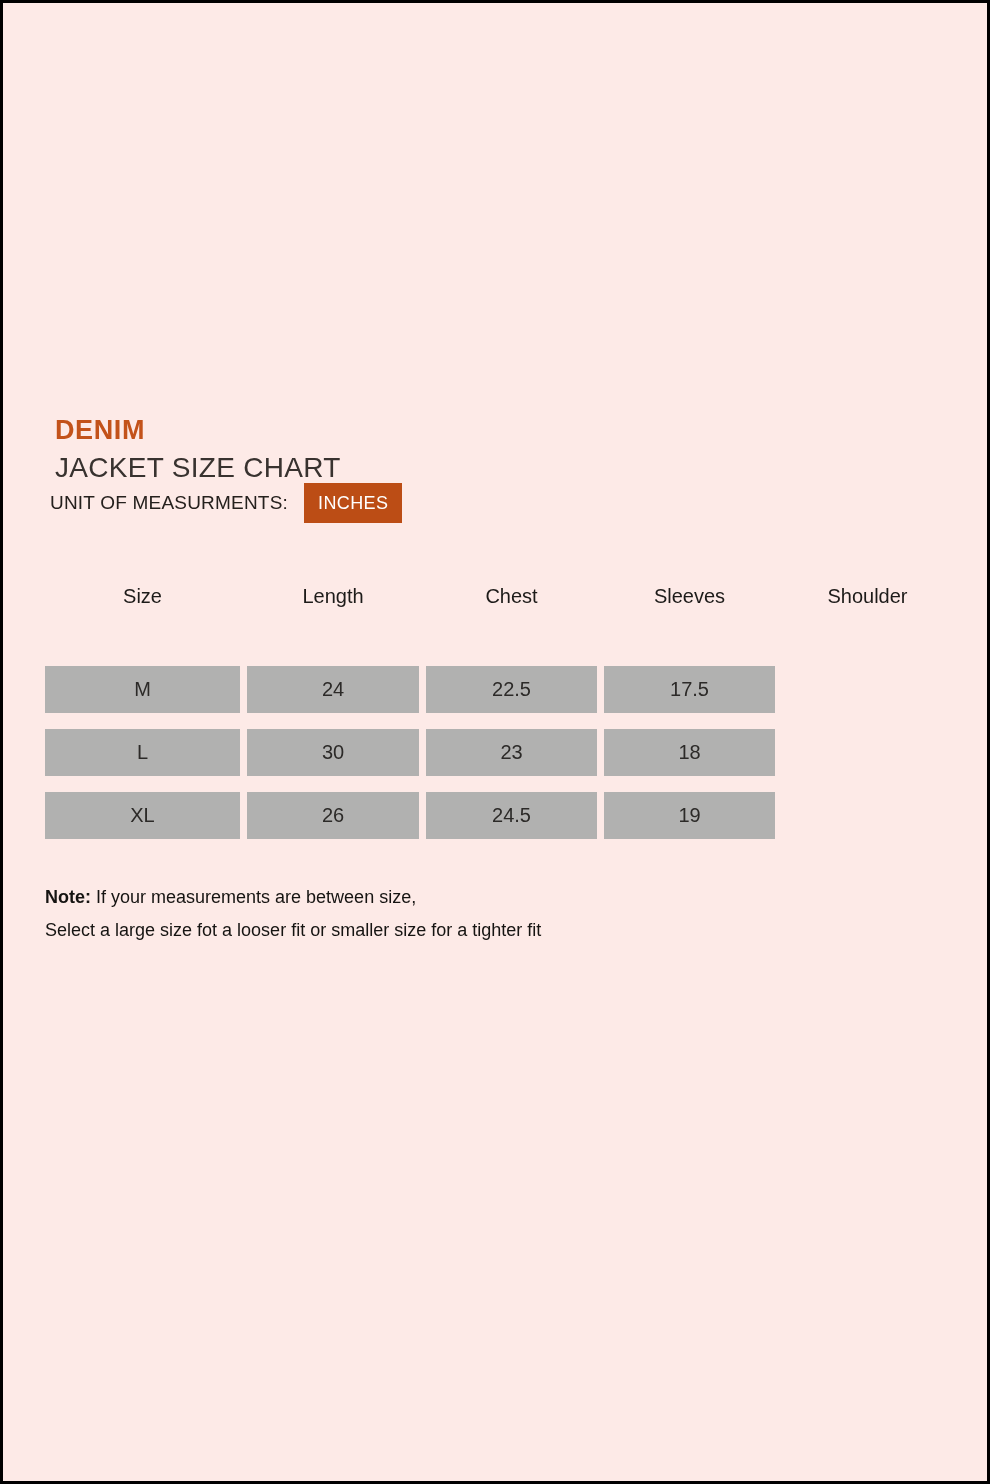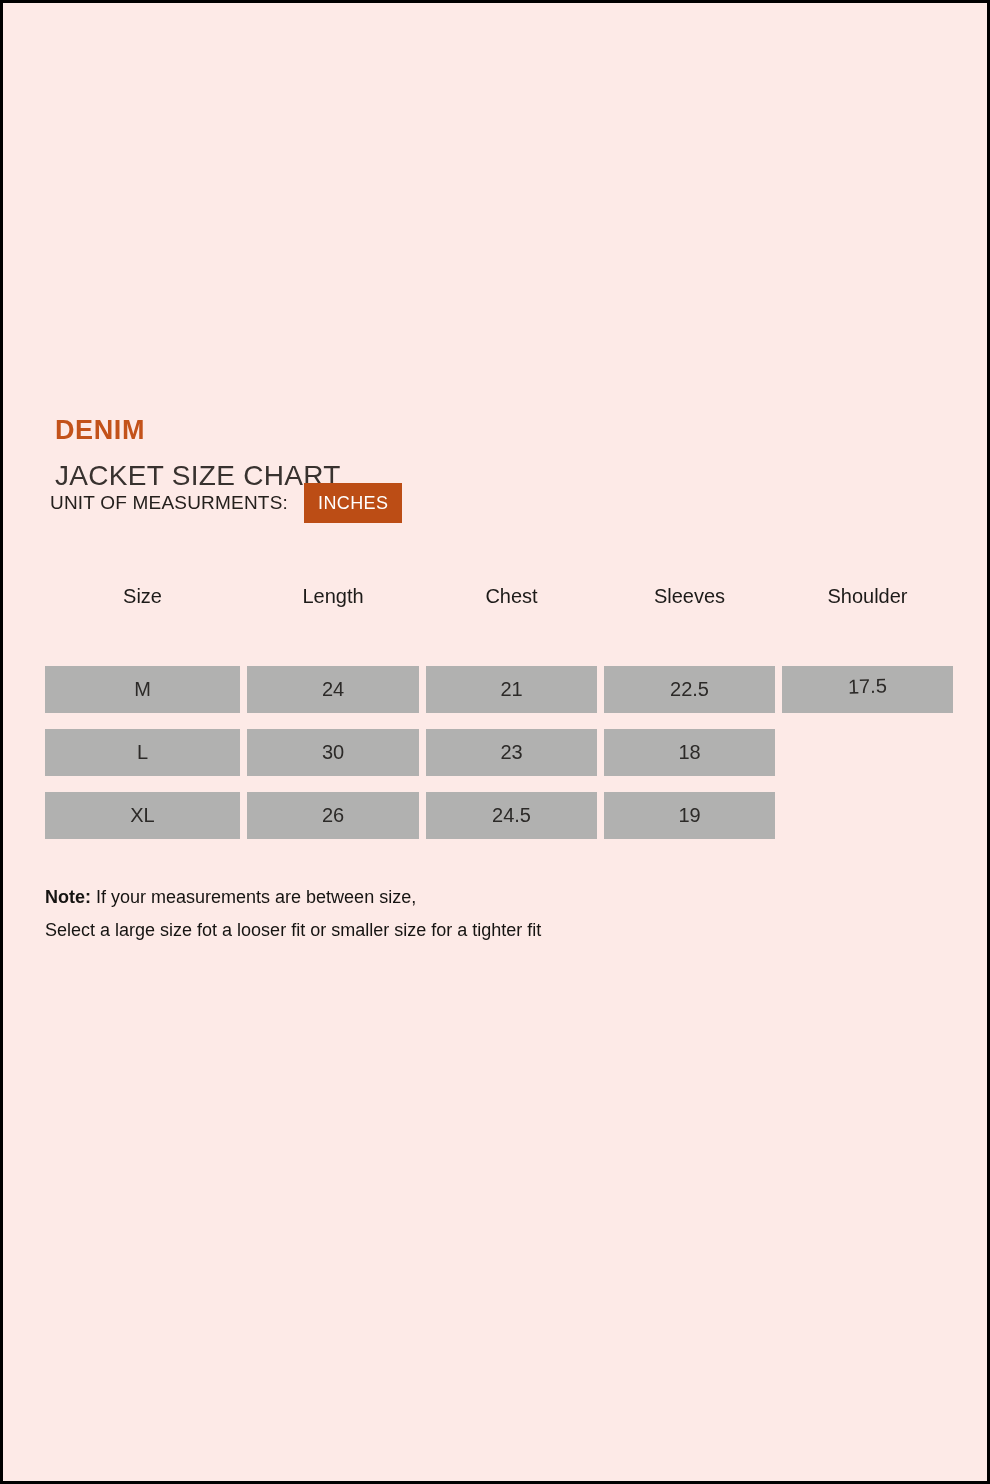--- a/index.html
+++ b/index.html
@@ -14,21 +14,21 @@
     border: 3px solid #000000;
     box-sizing: border-box;
   }
   .title-block { position: absolute; left: 52px; top: 413px; }
   .brand {
     font-size: 27px; font-weight: 700; color: #c3521a;
     letter-spacing: 0.6px; line-height: 28px;
   }
   .subtitle {
     font-size: 28px; font-weight: 400; color: #38322f;
-    letter-spacing: 0.3px; line-height: 28px; margin-top: 18px;
+    letter-spacing: 0.3px; line-height: 28px; margin-top: 10px;
   }
   .unit-row {
     position: absolute; left: 47px; top: 480px; height: 40px;
     display: flex; align-items: center; gap: 16px;
   }
   .unit-label { font-size: 19px; color: #25201d; letter-spacing: 0.2px; }
   .unit-badge {
     height: 40px; padding: 0 14px; box-sizing: border-box; min-width: 80px;
     background: #bc4d15; color: #ffffff; font-size: 18px; letter-spacing: 0.4px;
     display: flex; align-items: center; justify-content: center;
@@ -83,23 +83,20 @@
 
     <div class="t-body">
       <div class="t-row">
         <div class="t-cell">
             <span>M</span>
           </div>
         <div class="t-cell">
             <span>24</span>
           </div>
         <div class="t-cell">
-            <span>21</span>
-          </div>
-        <div class="t-cell">
             <span>22.5</span>
           </div>
         <div class="t-cell">
             <span>17.5</span>
           </div>
       </div>
       <div class="t-row">
         <div class="t-cell">
             <span>L</span>
           </div>

